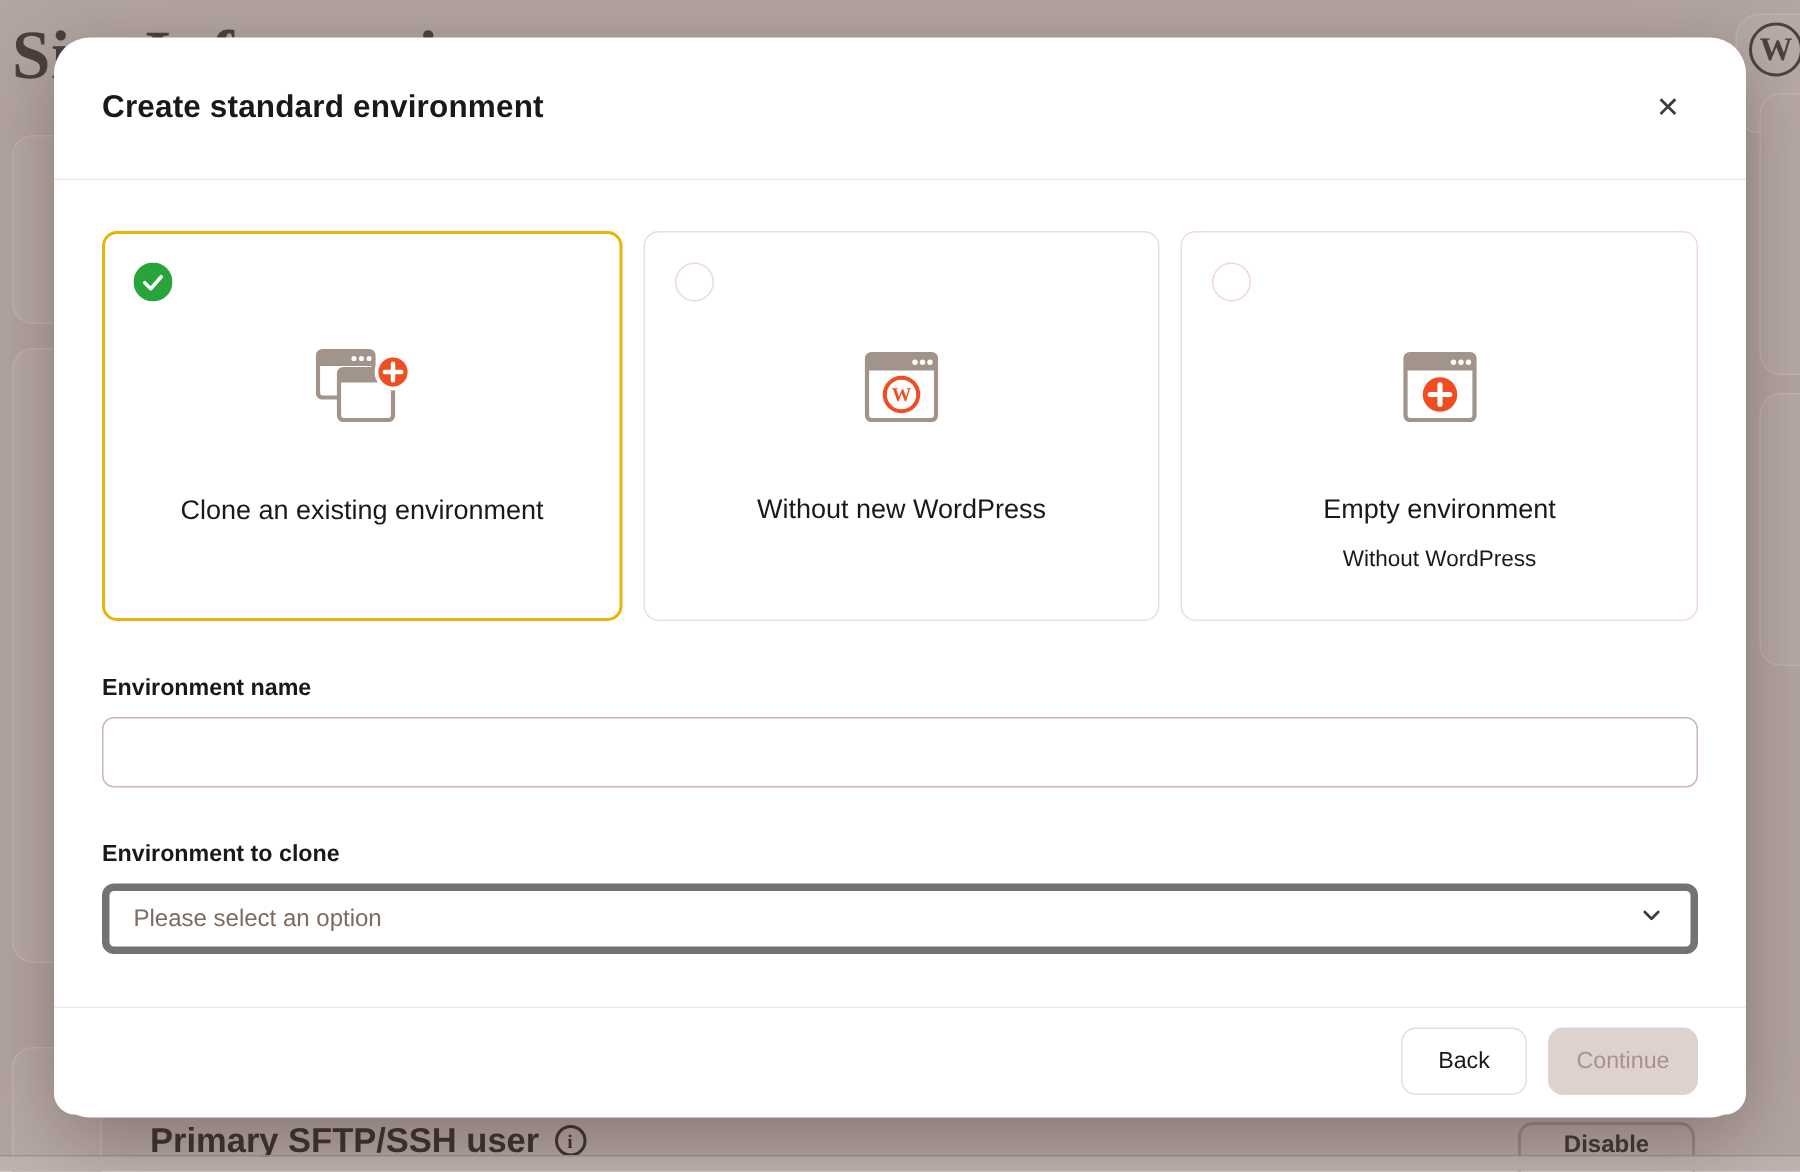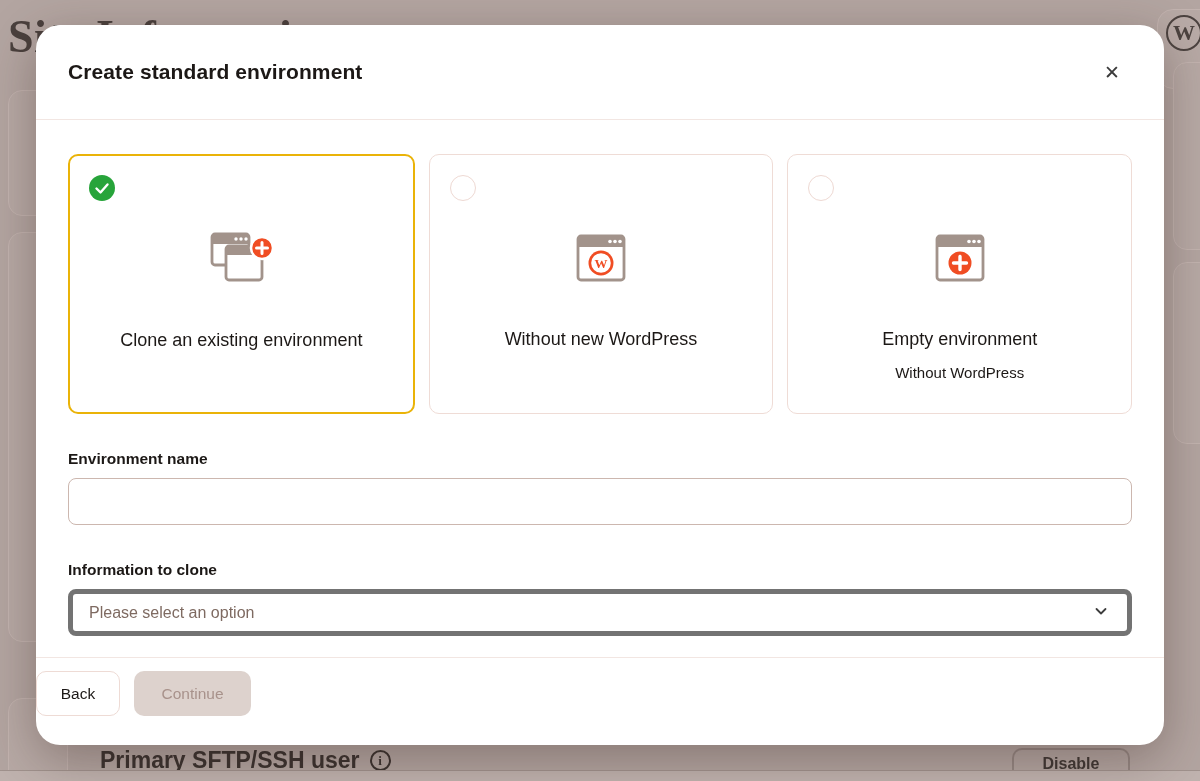--- a/index.html
+++ b/index.html
@@ -102,34 +102,34 @@
   }
   .select-box {
     margin-top:10px; width:100%; height:47px;
     border:5px solid #737373; border-radius:8px; background:#fff;
     display:flex; align-items:center; justify-content:space-between;
     padding:0 18px 0 16px; cursor:pointer;
   }
   .select-placeholder { font-size:16px; color:#7e6a61; }
 
   .modal-footer {
-    position:absolute; left:0; bottom:16px; width:100%; height:72px;
+    position:absolute; left:0; bottom:2px; width:100%; height:72px;
     border-top:1px solid #f2e6e2; background:#fff;
     border-radius:0 0 14px 14px;
-    display:flex; align-items:center; 
+    display:flex; align-items:center; justify-content:flex-end;
     gap:14px; padding-right:32px;
   }
   .btn { border-radius:10px; font-size:15.5px; font-weight:500; height:45px; cursor:pointer; }
   .btn-back {
     background:#fff; border:1px solid #eedbd5; color:#1c1816;
     width:84px;
   }
   .btn-continue {
     background:#ddd2cd; border:none; color:#a8928b;
-    width:117px; cursor:default;
+    width:100px; cursor:default;
   }
 </style>
 </head>
 <body>
 
 <div class="bg-layer">
   <div class="bg-card bg-card-l1"></div>
   <div class="bg-card bg-card-l2"></div>
   <div class="bg-card bg-card-l3"></div>
   <div class="bg-card bg-card-tr"></div>
@@ -221,21 +221,21 @@
         </div>
         <div class="option-label">Empty environment</div>
         <div class="option-sublabel">Without WordPress</div>
       </div>
 
     </div>
 
     <div class="field-label">Environment name</div>
     <input class="text-input" type="text" value="" style="">
 
-    <div class="field-label">Information to clone</div>
+    <div class="field-label">Environment to clone</div>
     <div class="select-box">
       <span class="select-placeholder">Please select an option</span>
       <span>
         <svg width="16" height="16" viewBox="0 0 16 16">
           <polyline points="3.5,6 8,10.5 12.5,6" fill="none" stroke="#3d3d3d" stroke-width="1.8" stroke-linecap="round" stroke-linejoin="round"></polyline>
         </svg>
       </span>
     </div>
 
   </div>

